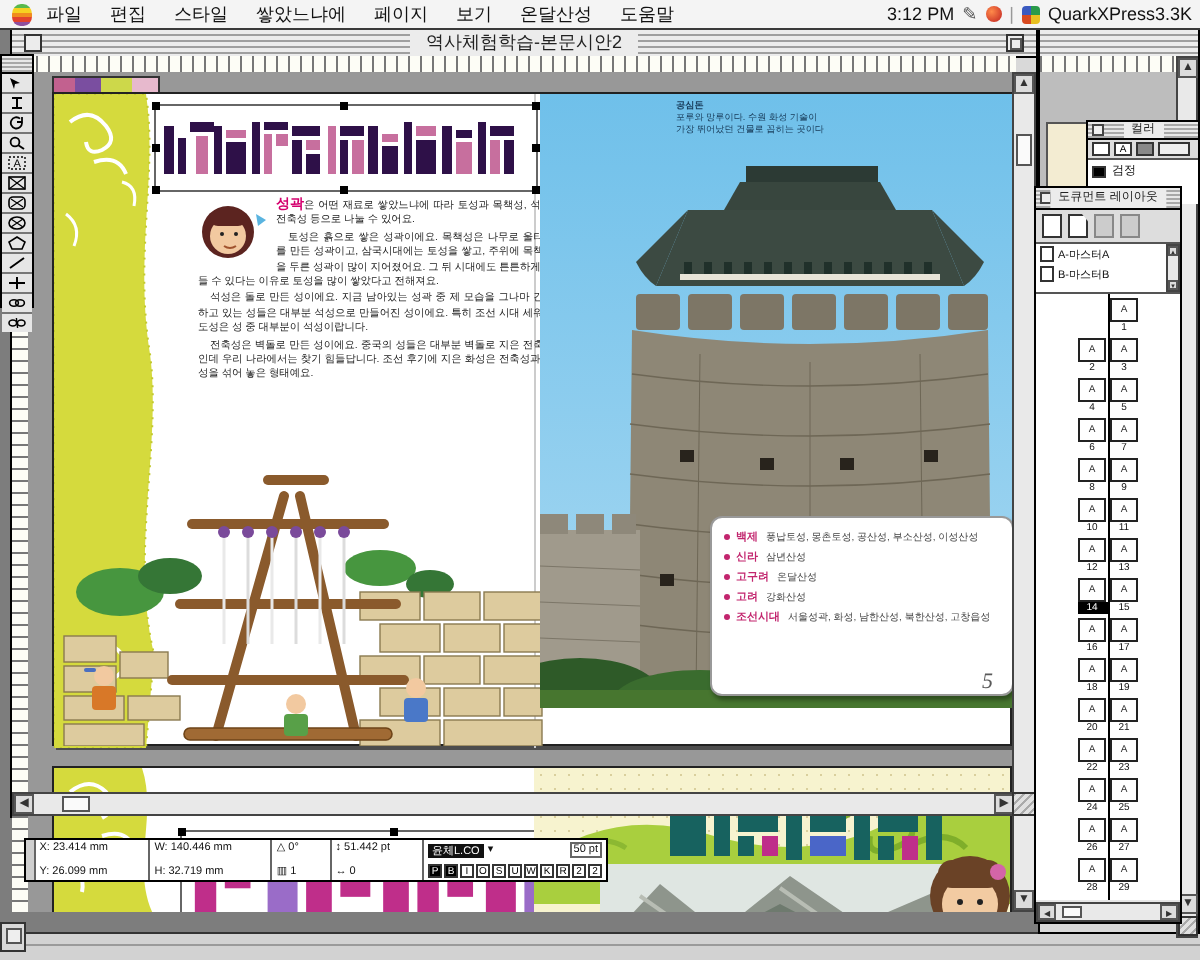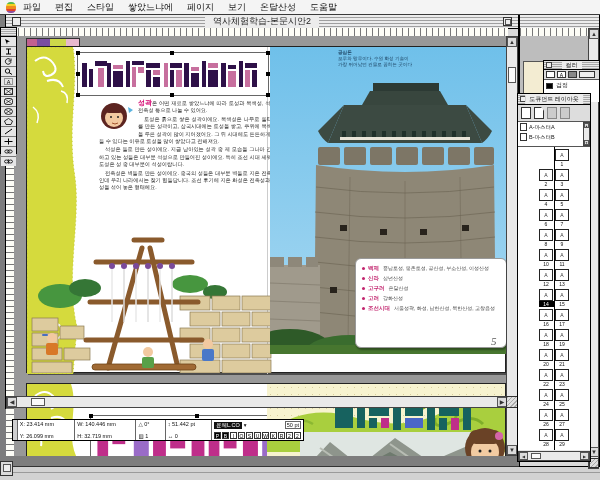--- a/index.html
+++ b/index.html
@@ -788,15 +788,23 @@
   <div class="abs" id="menubar">
     <span class="apple"></span>
     <span class="menu-item">파일</span>
     <span class="menu-item">편집</span>
     <span class="menu-item">스타일</span>
     <span class="menu-item">쌓았느냐에</span>
     <span class="menu-item">페이지</span>
     <span class="menu-item">보기</span>
     <span class="menu-item">온달산성</span>
     <span class="menu-item">도움말</span>
+    <span class="mb-right">
+      <span>3:12 PM</span>
+      <span style="color:#555;">✎</span>
+      <span style="width:8px;height:8px;border-radius:50%;background:radial-gradient(circle at 35% 35%,#ff8a4a,#c02020);display:inline-block;"></span>
+      <span class="sep">|</span>
+      <span style="width:9px;height:9px;display:inline-block;background:conic-gradient(#2a9a4a 0 25%,#e8c020 25% 50%,#d84a20 50% 75%,#3a5ac0 75% 100%);border-radius:2px;"></span>
+      <span>QuarkXPress3.3K</span>
+    </span>
   </div>
 
 </div>
 
 </body></html>

